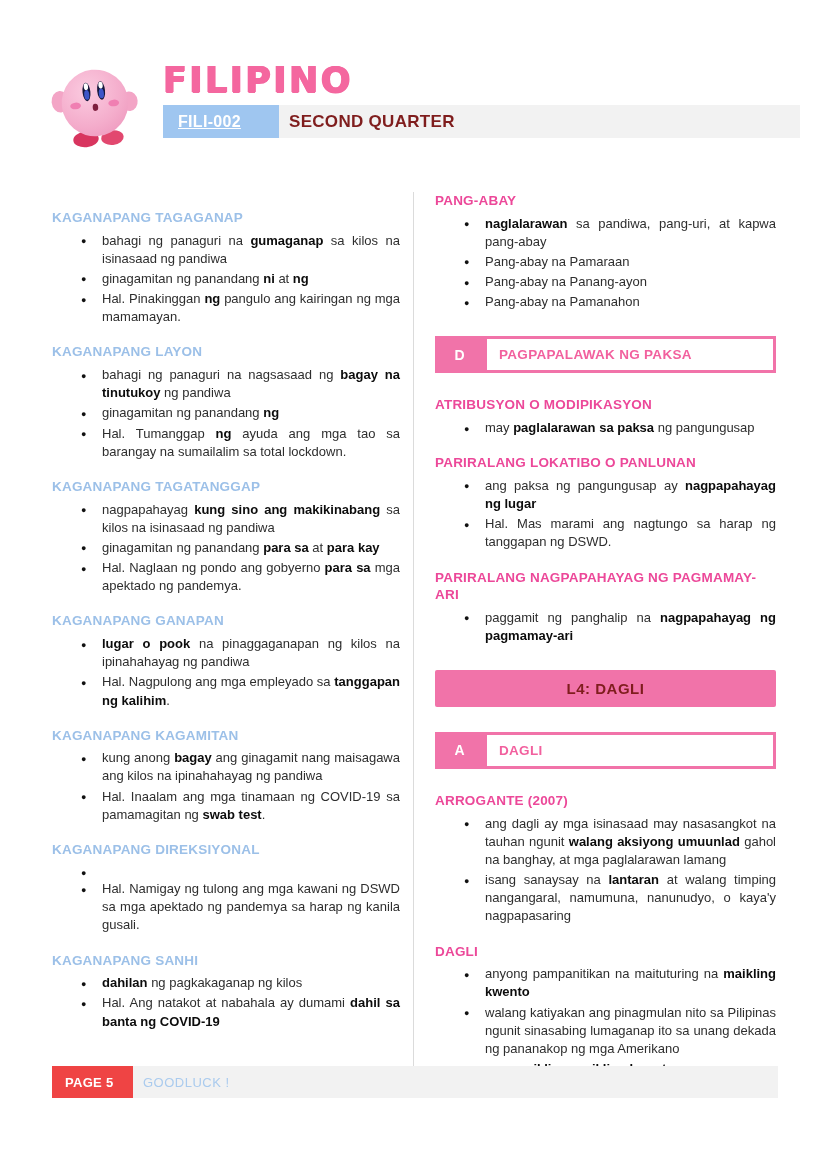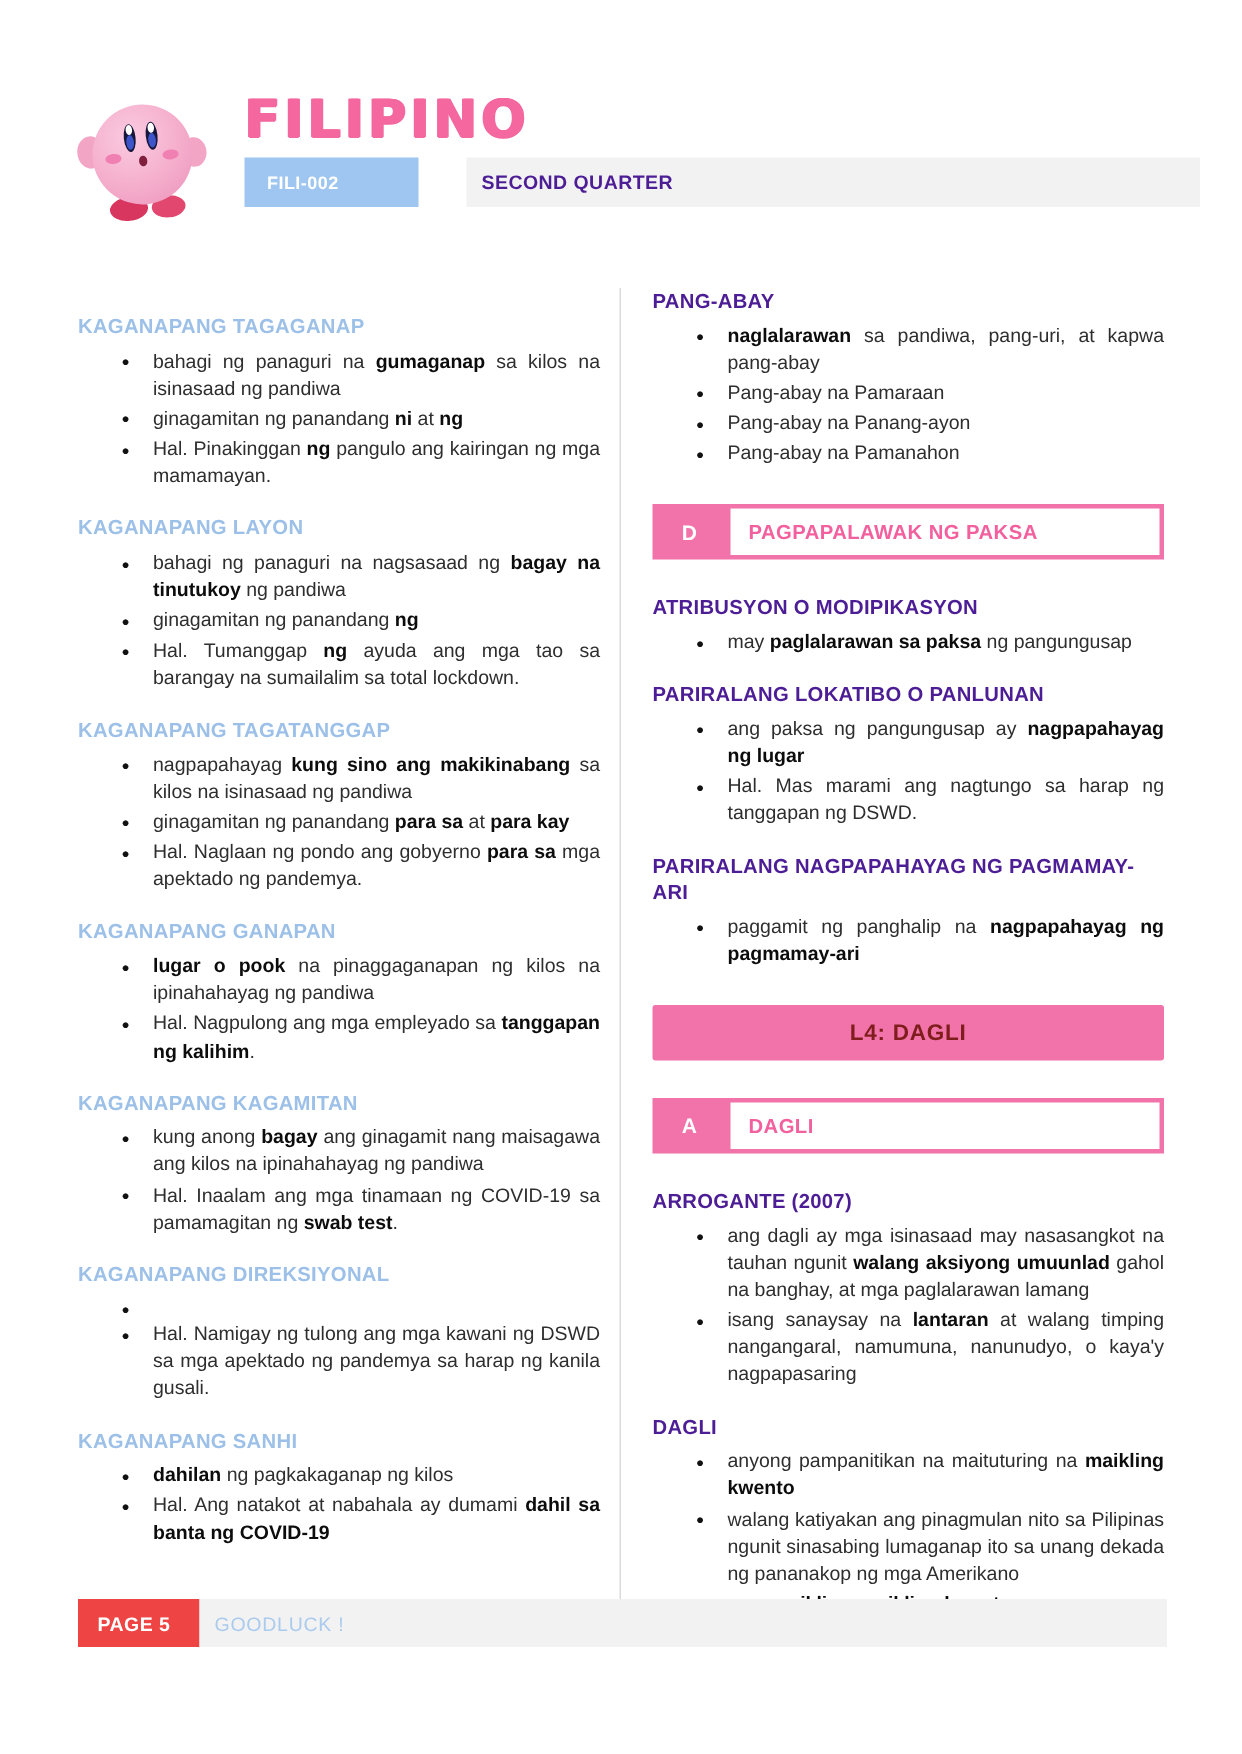--- a/index.html
+++ b/index.html
@@ -13,38 +13,38 @@
   
   .kirby { position: absolute; left: 46px; top: 52px; width: 98px; height: 98px; }
   .subject-title {
     position: absolute; left: 163px; top: 60px;
     font-size: 35px; font-weight: 800; color: #F4679F; letter-spacing: 2.5px;
     font-family: "DejaVu Sans", "Liberation Sans", sans-serif;
     text-shadow: 0.8px 0 0 #F4679F, -0.8px 0 0 #F4679F, 0 0.8px 0 #F4679F;
   }
   .course-bar { position: absolute; left: 163px; top: 105px; width: 637px; height: 33px; display: flex; }
   .course-badge {
-    width: 116px; background: #9FC6F0; color: #ffffff; font-weight: 700; font-size: 12px;
-    display: flex; align-items: center; padding-left: 15px; letter-spacing: 0.3px;
+    width: 116px; background: #9FC6F0; color: #ffffff; font-weight: 700; font-size: 16px;
+    display: flex; align-items: center; padding-left: 15px; letter-spacing: 0.3px; text-decoration: underline;
   }
   .course-rest {
-    flex: 1; background: #F2F2F2; color: #4c1d95; font-weight: 700; font-size: 13px;
-    display: flex; align-items: center; padding-left: 10px; letter-spacing: 0.3px; margin-left: 32px;
+    flex: 1; background: #F2F2F2; color: #7f1d1d; font-weight: 700; font-size: 17px;
+    display: flex; align-items: center; padding-left: 10px; letter-spacing: 0.3px;
   }
 
   
   .main { position: absolute; left: 52px; top: 192px; width: 724px; display: flex; align-items: stretch; }
   .col-left { width: 348px; padding-top: 17px; }
   .divider { width: 1px; background: #DBDBDB; margin-left: 13px; margin-right: 21px; }
   .col-right { flex: 1; min-width: 0; }
 
   .sec { margin-bottom: 17px; }
   .h { font-size: 13.5px; font-weight: 700; margin-bottom: 5px; letter-spacing: 0.2px; line-height: 1.3; }
   .h.blue { color: #9CC0E8; }
-  .h.pink { color: #4c1d95; }
+  .h.pink { color: #ec4899; }
   ul.blist { list-style: none; }
   ul.blist li { display: flex; padding-left: 23px; margin-bottom: 2px; }
   .dot { flex: 0 0 27px; text-align: left; padding-left: 6px; font-size: 9px; padding-top: 4.5px; color: #111; }
   .btx { flex: 1; font-size: 13px; line-height: 1.4; color: #2e2e2e; text-align: justify; }
   .btx .b { font-weight: 700; color: #0c0c0c; }
 
   .lbox { display: flex; height: 37px; margin: 25px 0 23px; }
   .lsq {
     width: 49px; background: #F173A9; color: #fff; font-weight: 700; font-size: 14px;
     display: flex; align-items: center; justify-content: center;

